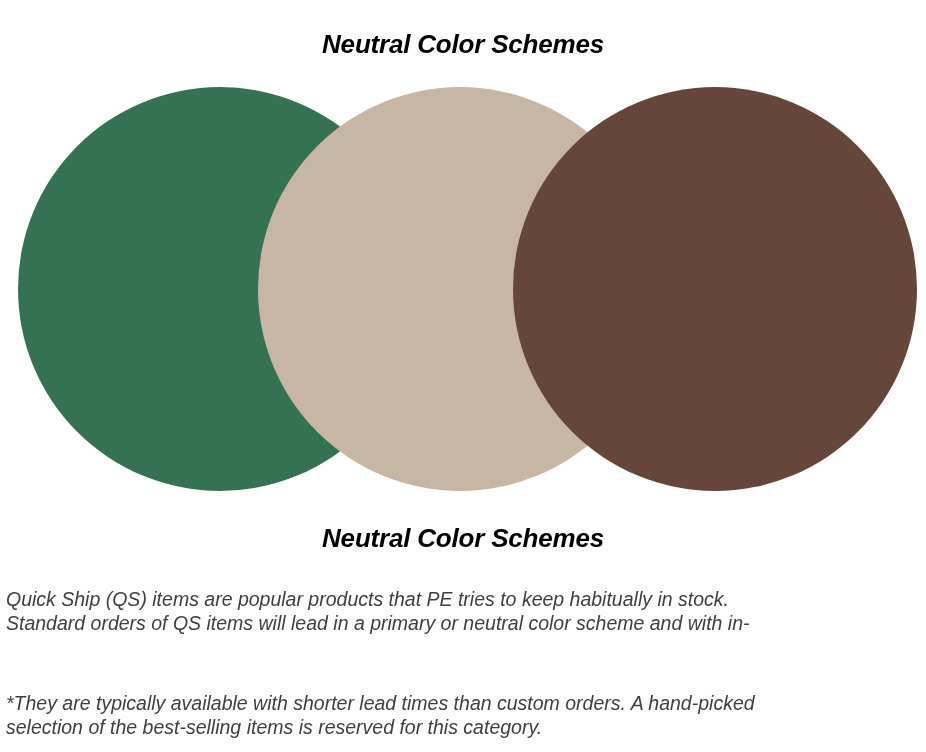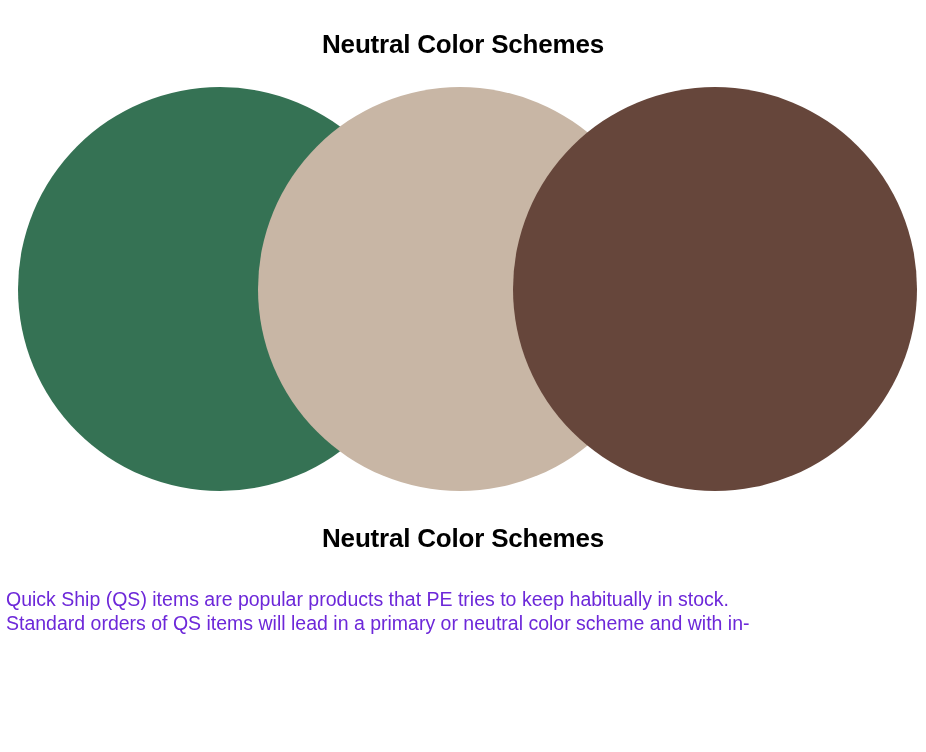--- a/index.html
+++ b/index.html
@@ -14,20 +14,21 @@
     overflow: hidden;
     font-family: "Liberation Sans", sans-serif;
     color: #000000;
     -webkit-font-smoothing: antialiased;
   }
 
   .page {
     position: relative;
     width: 926px;
     height: 732px;
+    font-style: italic;
   }
 
   
   .heading {
     position: absolute;
     left: 0;
     width: 926px;
     text-align: center;
     font-weight: bold;
     font-size: 26px;
@@ -58,21 +59,21 @@
   .swatch-2 { left: 258px; z-index: 2; }
   .swatch-3 { left: 513px; z-index: 3; }
 
   
   .body-copy {
     position: absolute;
     left: 6px;
     width: 896px;
     font-size: 19.5px;
     line-height: 23.5px;
-    color: #6d28d9;
+    color: #404040;
   }
   .para-1 { top: 588px; }
   .para-2 { top: 692px; }
   .para-line { display: block; }
 </style>
 </head>
 <body style="background-color: rgb(255, 255, 255);">
 
 <div class="page">
 
@@ -85,15 +86,17 @@
   </div>
 
   <div class="heading heading-bottom">Neutral Color Schemes</div>
 
   <div class="body-copy para-1">
     <span class="para-line">Quick Ship (QS) items are popular products that PE tries to keep habitually in stock.</span>
     <span class="para-line">Standard orders of QS items will lead in a primary or neutral color scheme and with in-</span>
   </div>
 
   <div class="body-copy para-2">
+    <span class="para-line">*They are typically available with shorter lead times than custom orders. A hand-picked</span>
+    <span class="para-line">selection of the best-selling items is reserved for this category.</span>
   </div>
 
 </div>
 
 </body></html>

